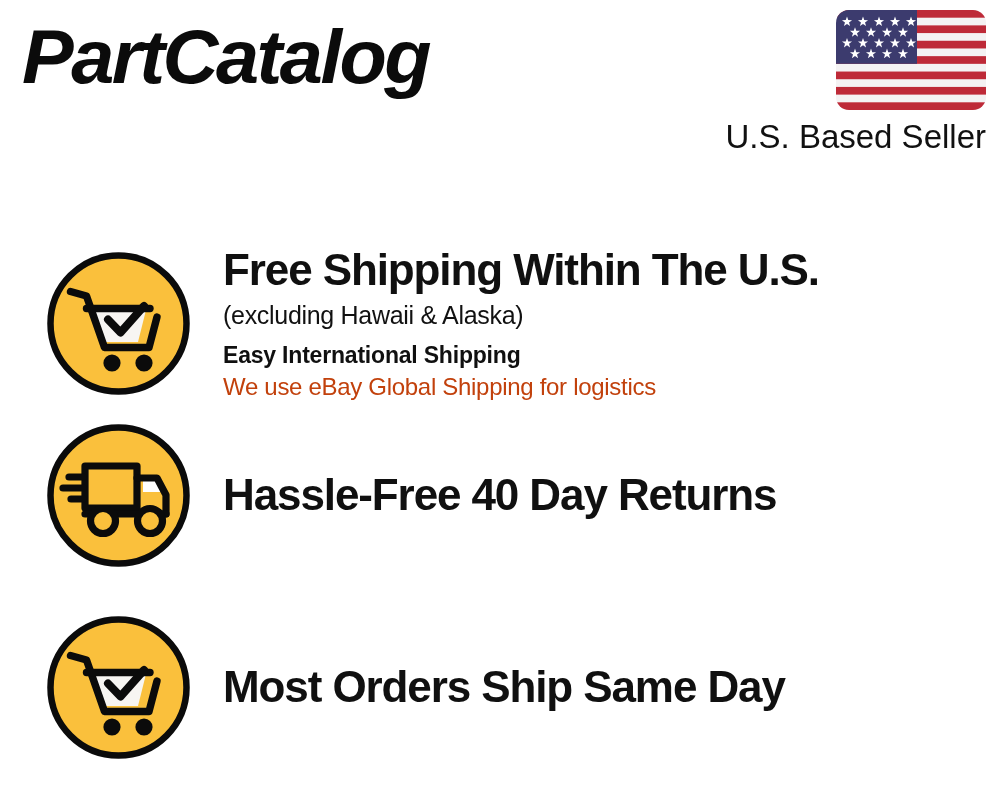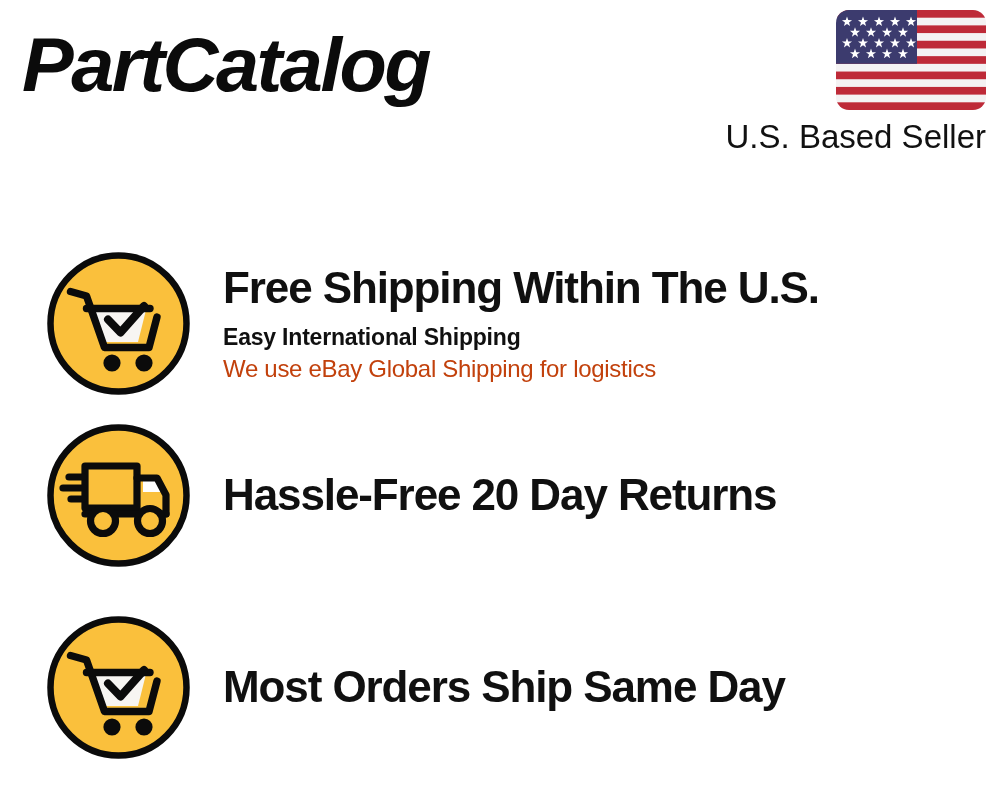--- a/index.html
+++ b/index.html
@@ -20,21 +20,20 @@
     overflow: hidden;
   }
 
   
   #header-logo {
     position: absolute;
     left: 22px;
     top: 18px;
     width: 470px;
     height: 100px;
-    margin-top: 8px;
   }
   #logo-wordmark {
     display: block;
     font-family: "Liberation Sans", sans-serif;
     font-weight: 700;
     font-style: italic;
     font-size: 76px;
     line-height: 78px;
     letter-spacing: -2.5px;
     color: #0b0b0b;
@@ -231,20 +230,21 @@
             <path d="M41.5 58.5 L105 58.5"></path>
           </g>
 
           <path d="M63 69.5 L75.5 82.5 L99 56" fill="none" stroke="#0B0B0B" stroke-width="8" stroke-linecap="round" stroke-linejoin="round"></path>
           <circle cx="67" cy="113" r="8.6" fill="#0B0B0B"></circle>
           <circle cx="99" cy="113" r="8.6" fill="#0B0B0B"></circle>
         </svg>
       </div>
       <div class="feature-text">
         <span class="feat-title">Free Shipping Within The U.S.</span>
+        <span class="feat-sub">(excluding Hawaii &amp; Alaska)</span>
         <span class="feat-sub-bold">Easy International Shipping</span>
         <span class="feat-sub-2">We use eBay Global Shipping for logistics</span>
       </div>
     </div>
 
     <div class="feature-row" id="row-1">
       <div class="feature-icon">
         <svg viewBox="0 0 147 147" aria-hidden="true">
           <circle cx="73.5" cy="73.5" r="68" fill="#FAC03C" stroke="#0B0B0B" stroke-width="6.5"></circle>
 
@@ -260,21 +260,21 @@
             <path d="M24 55 L38 55"></path>
             <path d="M18 66 L38 66"></path>
             <path d="M26 77 L38 77"></path>
           </g>
 
           <circle cx="58" cy="99" r="12.5" fill="#FAC03C" stroke="#0B0B0B" stroke-width="7.2"></circle>
           <circle cx="105" cy="99" r="12.5" fill="#FAC03C" stroke="#0B0B0B" stroke-width="7.2"></circle>
         </svg>
       </div>
       <div class="feature-text">
-        <span class="feat-title">Hassle-Free 20 Day Returns</span>
+        <span class="feat-title">Hassle-Free 40 Day Returns</span>
       </div>
     </div>
 
     <div class="feature-row" id="row-2">
       <div class="feature-icon">
         <svg viewBox="0 0 147 147" aria-hidden="true">
           <circle cx="73.5" cy="73.5" r="68" fill="#FAC03C" stroke="#0B0B0B" stroke-width="6.5"></circle>
           <path d="M46.5 60 L101 60 L93 92 L56 92 Z" fill="#F7F5F2"></path>
           <g fill="none" stroke="#0B0B0B" stroke-width="7.4" stroke-linecap="round" stroke-linejoin="round">
             <path d="M25.5 41.5 L41.5 46 L59.5 97.5 L104 97.5 L112 67"></path>

